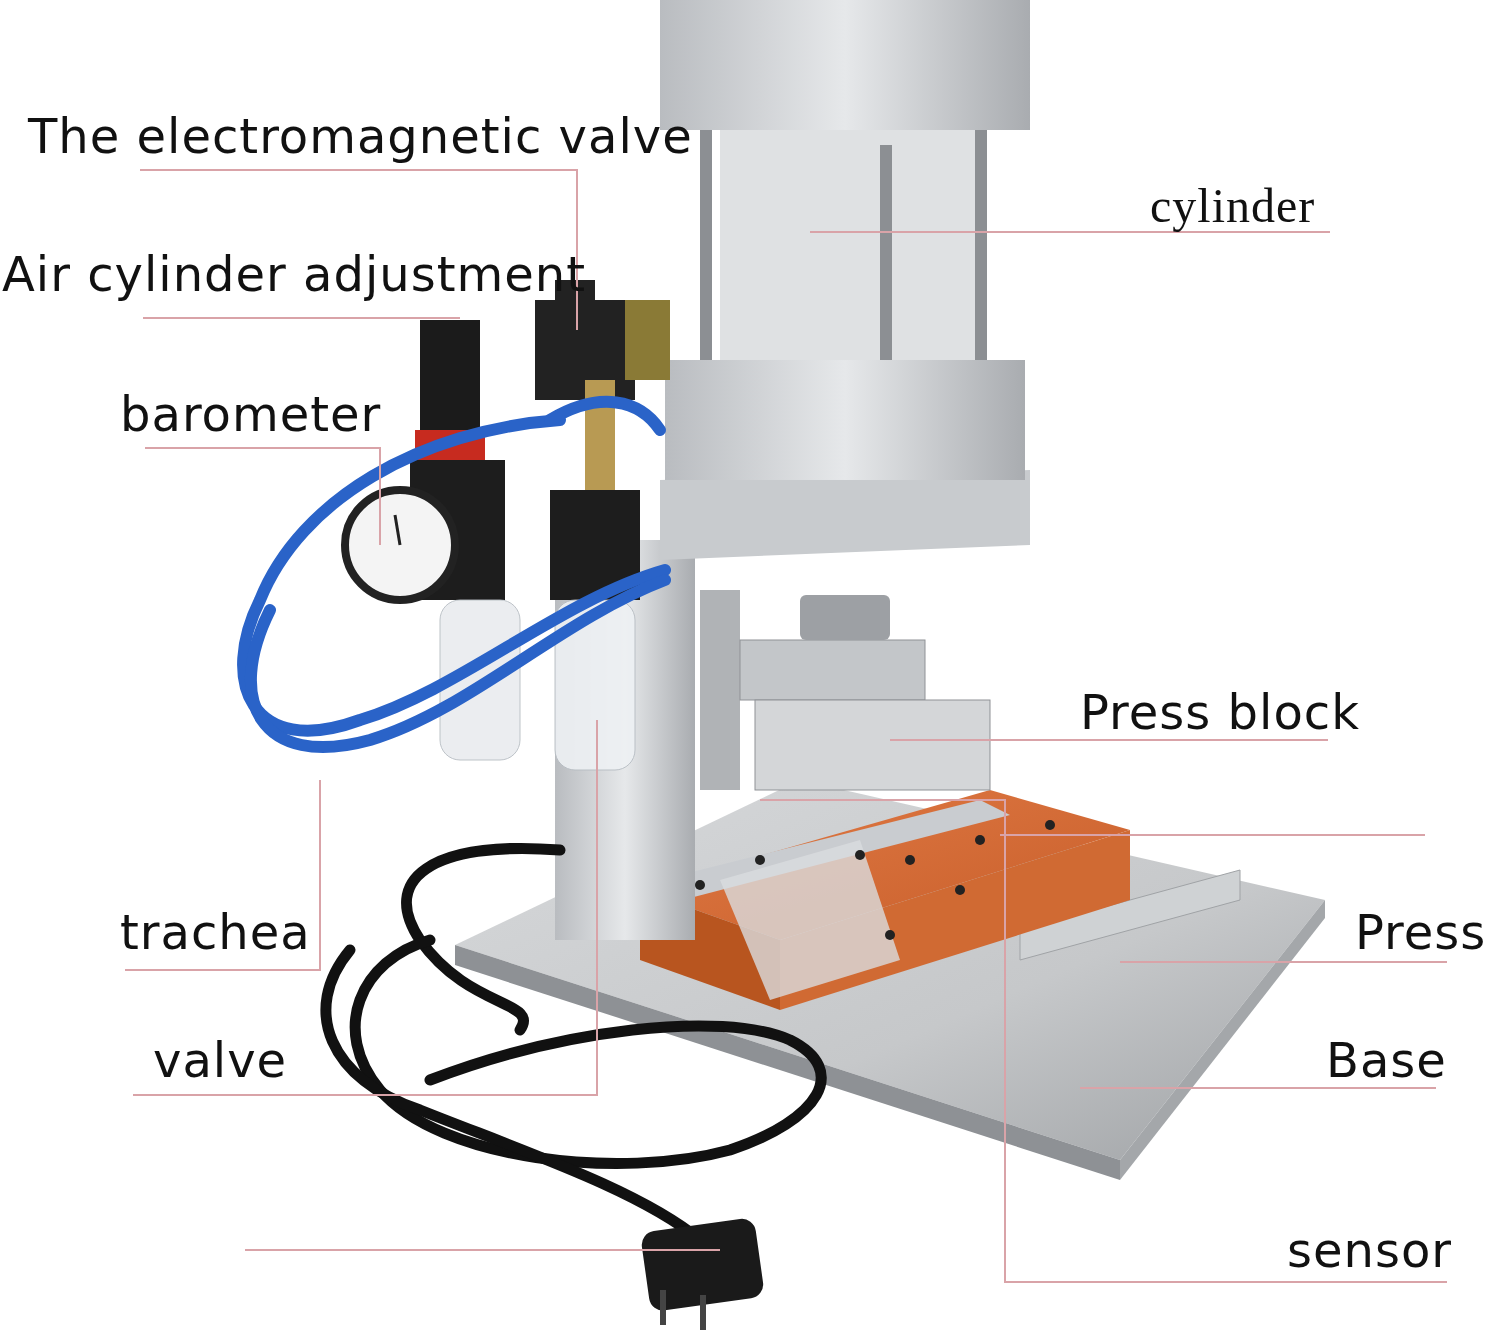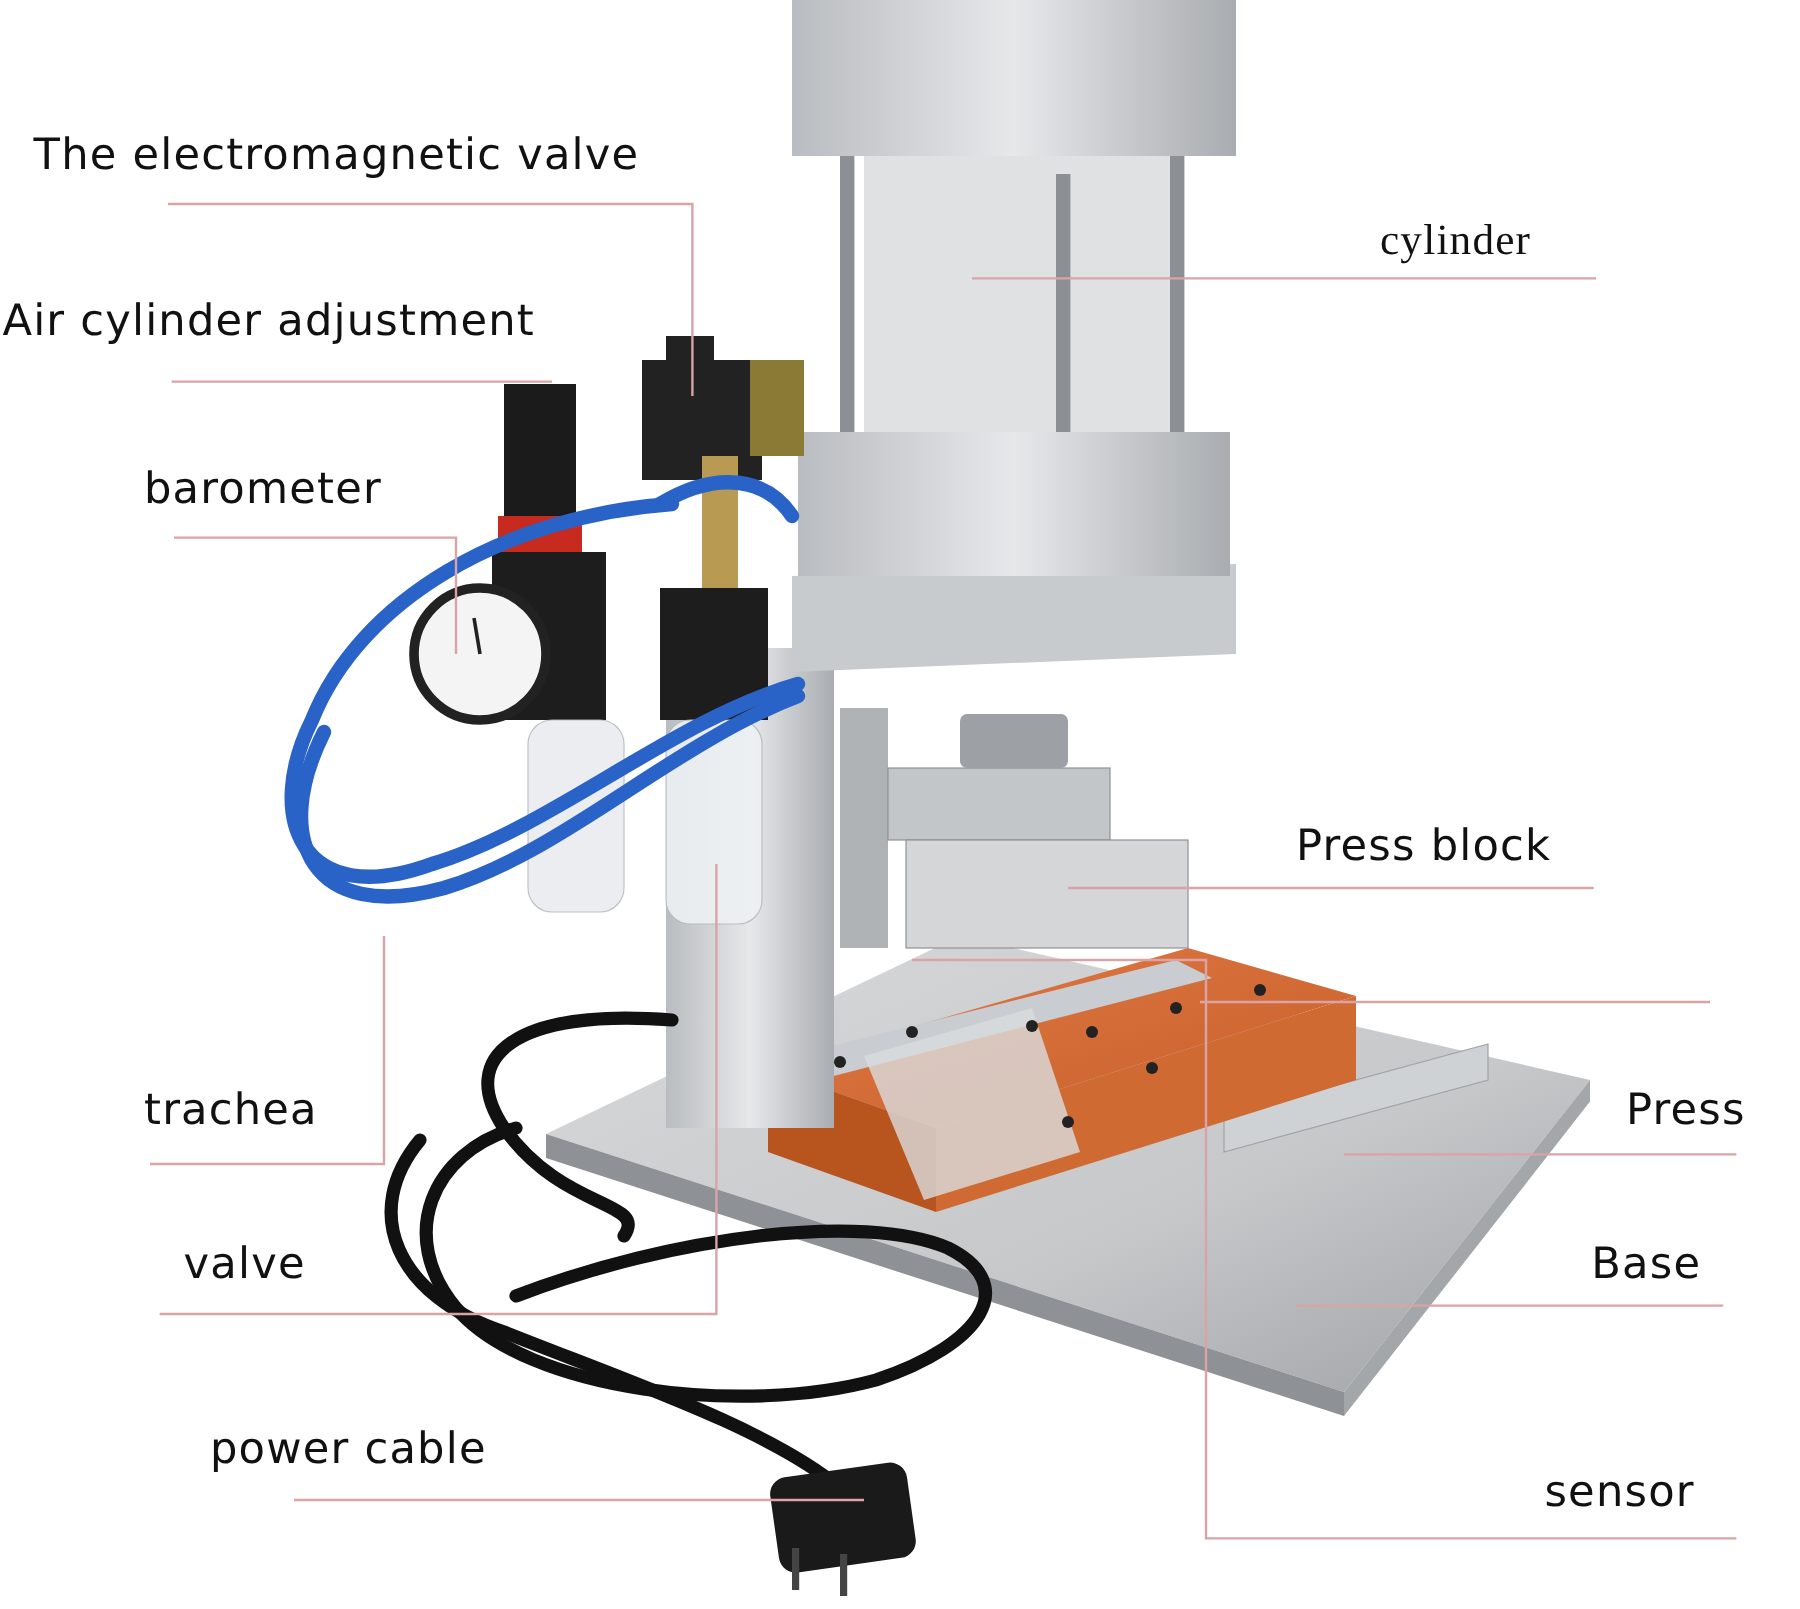--- a/index.html
+++ b/index.html
@@ -1,18 +1,18 @@
 <!DOCTYPE html>
 <html><head>
 <meta charset="utf-8">
 <style>
   html,body{margin:0;padding:0;background:#ffffff;}
   body{width:1500px;height:1341px;position:relative;overflow:hidden;font-family:"DejaVu Sans",sans-serif;}
   .stage{position:absolute;left:0;top:0;width:1500px;height:1341px;}
-  .label{position:absolute;color:#111;font-family:"DejaVu Sans",sans-serif;font-size:36px;letter-spacing:1px;white-space:nowrap;line-height:1;}
+  .label{position:absolute;color:#111;font-family:"DejaVu Sans",sans-serif;font-size:48px;letter-spacing:1px;white-space:nowrap;line-height:1;}
   svg{position:absolute;left:0;top:0;}
 </style>
 </head>
 <body>
 
 <div class="stage">
 
   <svg width="1500" height="1341">
     <defs>
       <linearGradient id="metal" x1="0" x2="1" y1="0" y2="0">
@@ -132,16 +132,15 @@
 
   <div class="label" style="left:28px;top:112px;">The electromagnetic valve</div>
   <div class="label" style="left:1150px;top:182px;font-family:Liberation Serif, serif;">cylinder</div>
   <div class="label" style="left:2px;top:250px;">Air cylinder adjustment</div>
   <div class="label" style="left:120px;top:390px;">barometer</div>
   <div class="label" style="left:1080px;top:688px;">Press block</div>
   <div class="label" style="left:120px;top:908px;">trachea</div>
   <div class="label" style="left:1355px;top:908px;">Press</div>
   <div class="label" style="left:153px;top:1036px;">valve</div>
   <div class="label" style="left:1326px;top:1036px;">Base</div>
-  <div class="label" style="left:175px;top:1190px;">power cable</div>
   <div class="label" style="left:1287px;top:1226px;">sensor</div>
 
 </div>
 
 </body></html>

